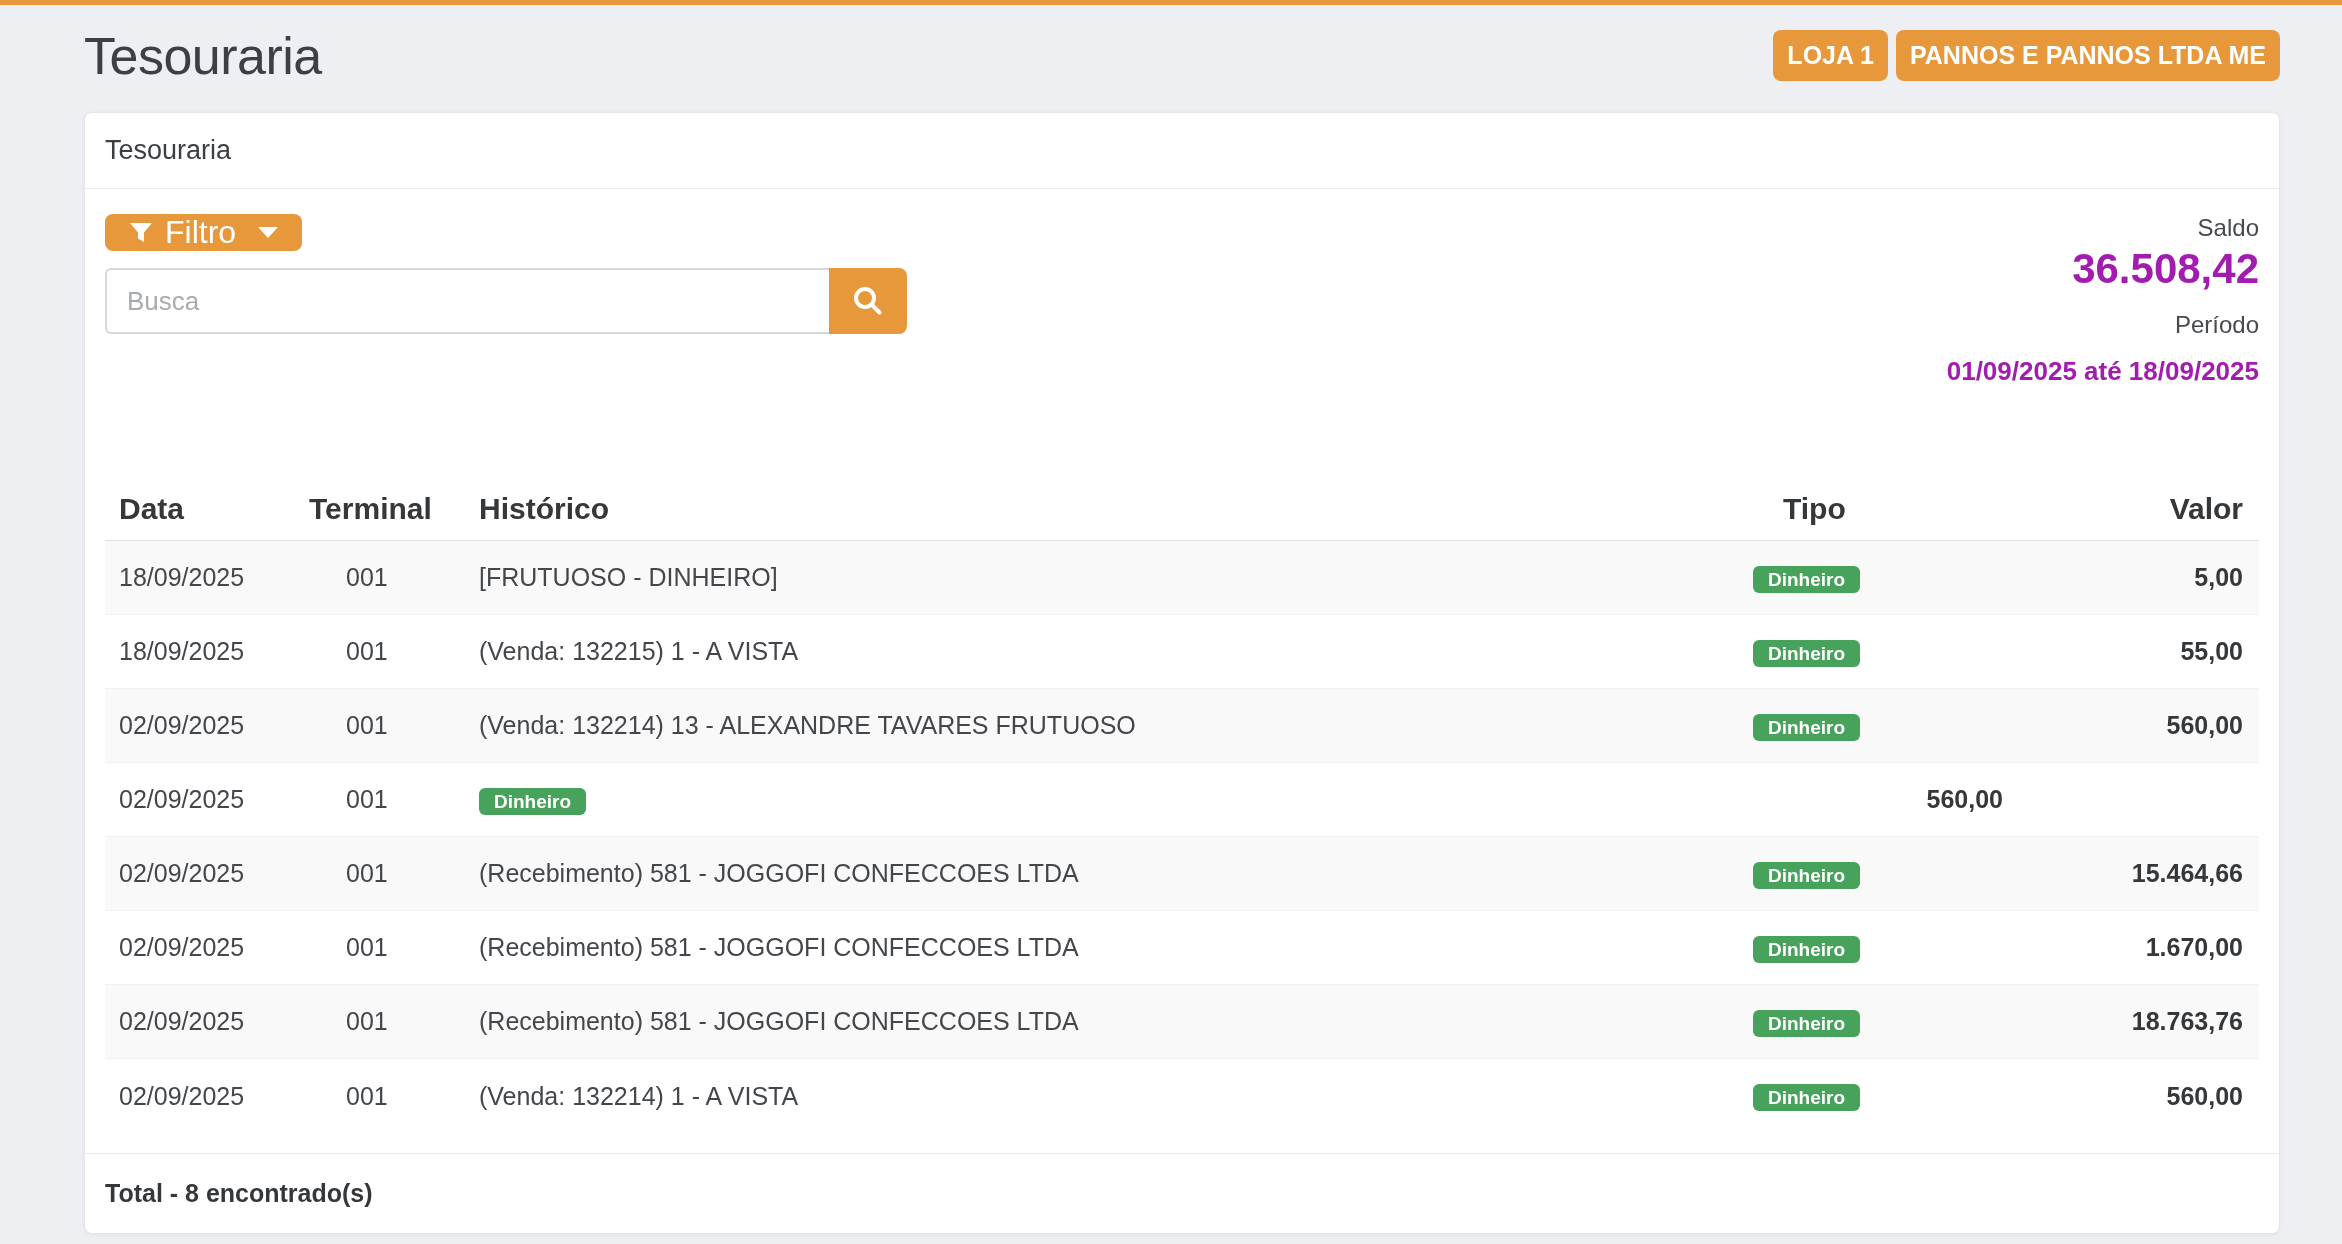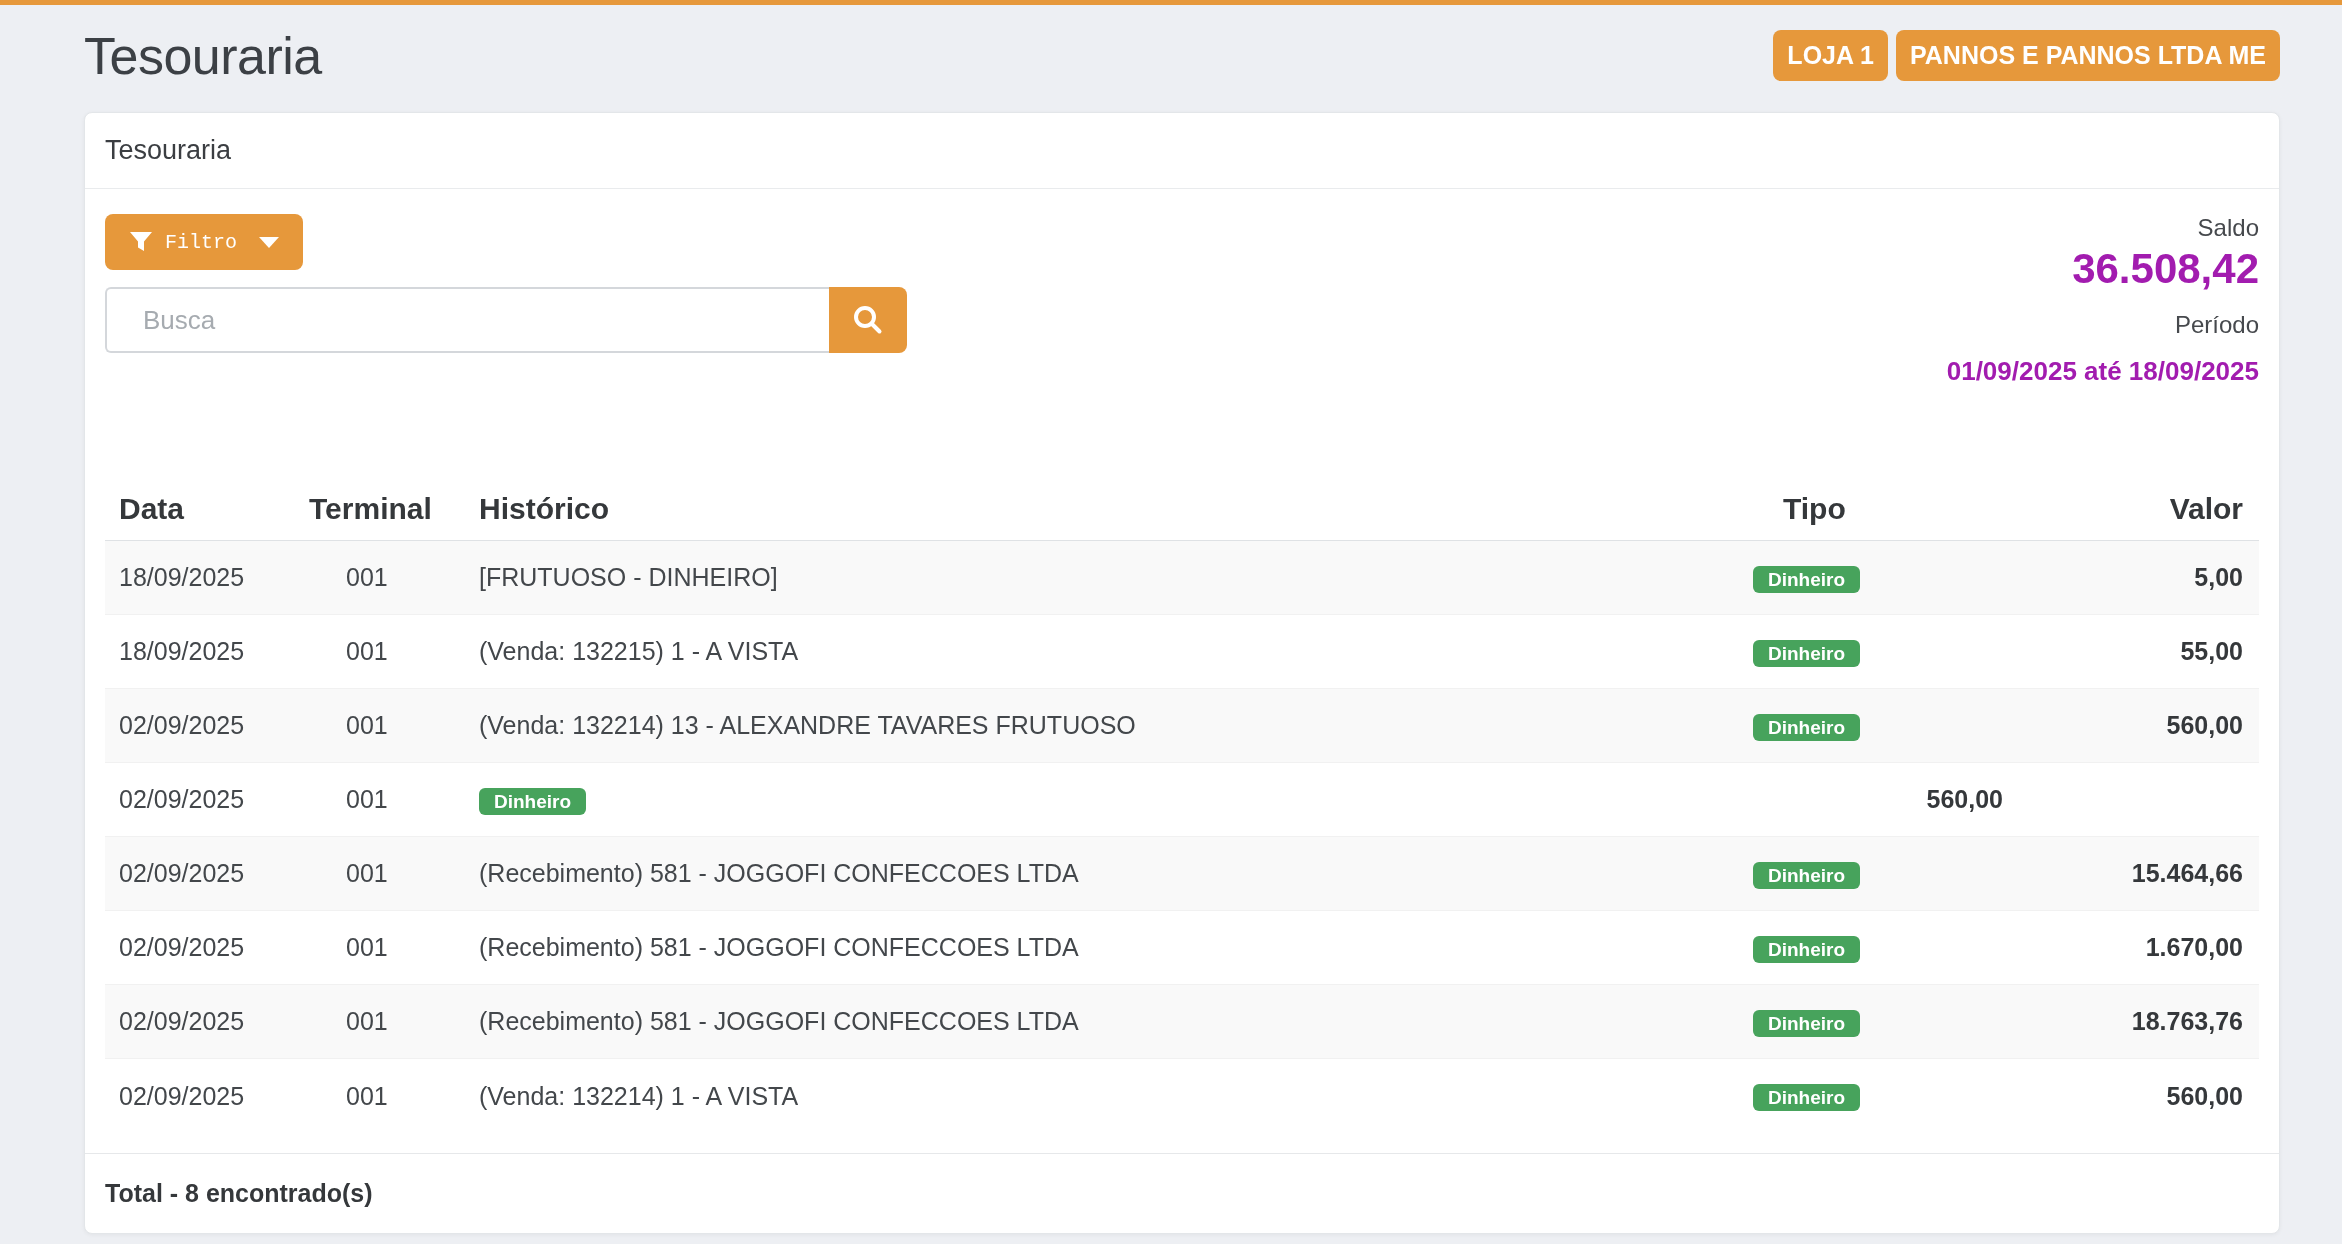--- a/index.html
+++ b/index.html
@@ -30,33 +30,33 @@
     box-shadow:0 1px 4px rgba(0,0,0,0.05);
   }
   .card-header {
     padding:22px 20px; font-size:27px; color:#3b3e42;
     border-bottom:1px solid #e9ebed;
   }
 
   .toolbar { display:flex; justify-content:space-between; padding:25px 20px 0 20px; }
   .filter-btn {
     display:inline-flex; align-items:center; background:#e6983b; color:#fff;
-    border:none; border-radius:8px; font-size:20px; height:56px; padding:0 24px;
-    cursor:pointer; font-family:Liberation Mono, monospace;
+    border:none; border-radius:8px; font-size:32px; height:37px; padding:0 24px;
+    cursor:pointer; font-family:Liberation Sans, sans-serif;
   }
   .filter-btn svg { margin-right:12px; }
   .caret-down {
     width:0; height:0; margin-left:22px;
     border-left:10px solid transparent; border-right:10px solid transparent;
     border-top:11px solid #fff;
   }
   .search-row { margin-top:17px; display:flex; }
   .search-input {
     width:724px; height:66px; border:2px solid #d4d7db; border-right:none;
-    border-radius:6px 0 0 6px; font-size:26px; padding:0 36px; color:#4a4e52;
+    border-radius:6px 0 0 6px; font-size:26px; padding:0 20px; color:#4a4e52;
     font-family:"Liberation Sans", sans-serif; outline:none;
   }
   .search-input::placeholder { color:#a6abb0; }
   .search-btn {
     width:78px; height:66px; background:#e6983b; border:none; cursor:pointer;
     border-radius:0 8px 8px 0; display:flex; align-items:center; justify-content:center;
   }
 
   .summary { text-align:right; }
   .summary-label { font-size:24px; color:#46494d; line-height:1.15; }

